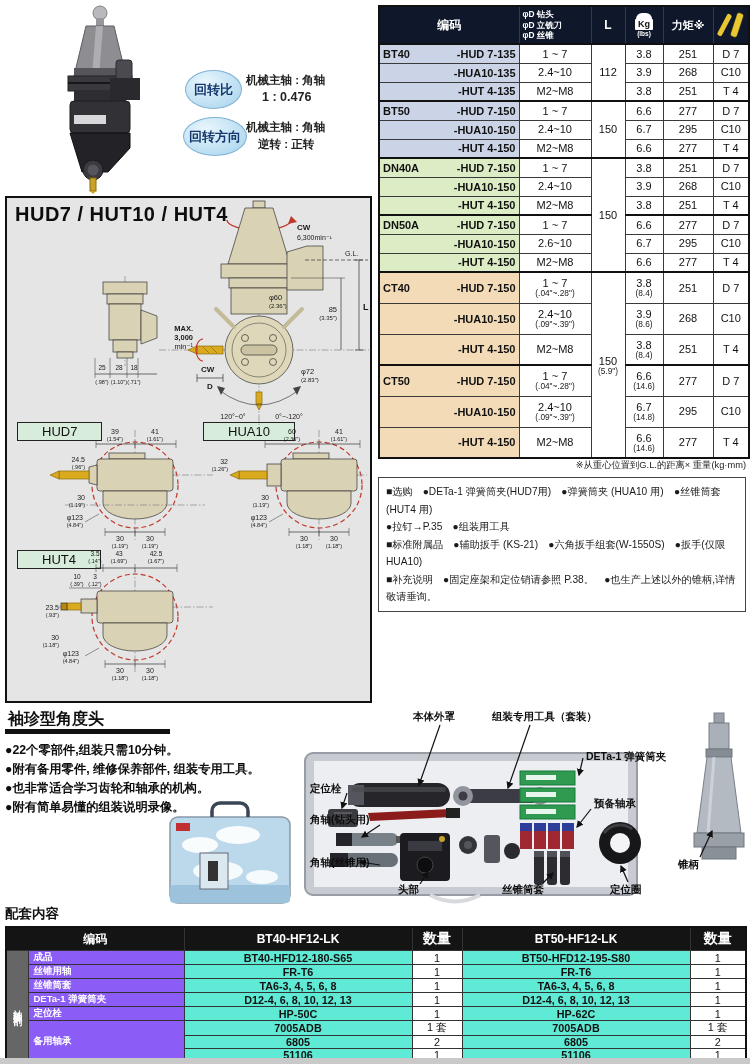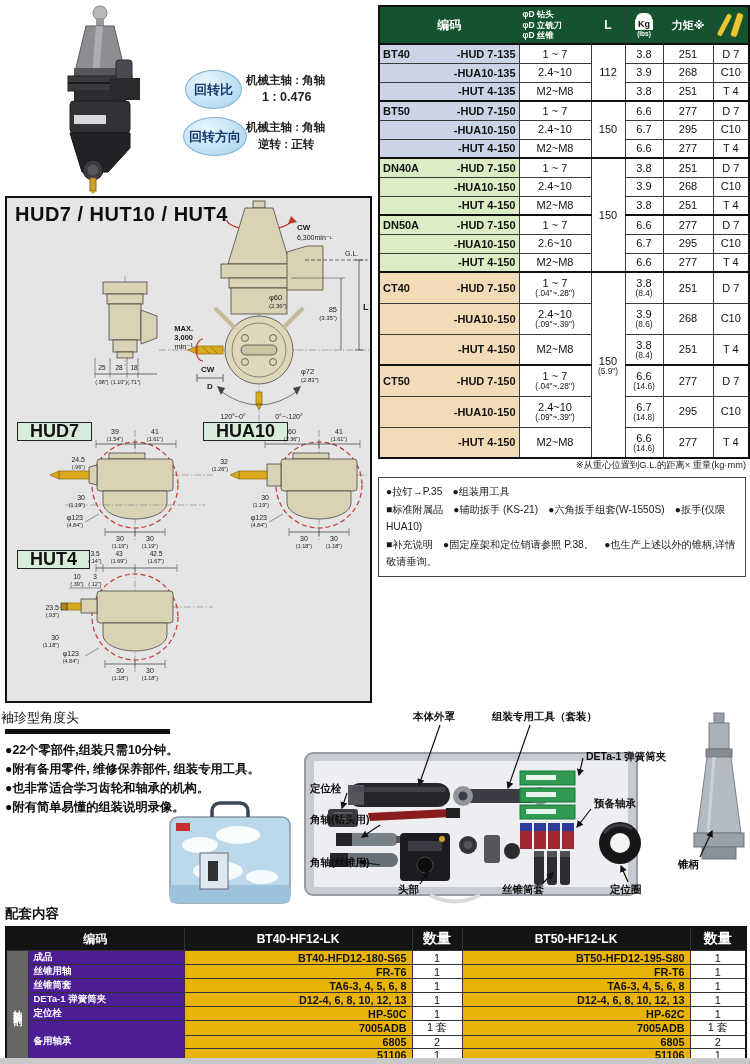--- a/index.html
+++ b/index.html
@@ -12,21 +12,21 @@
   .oval{position:absolute;border:1.5px solid #7fb2d4;border-radius:50%;
         background:radial-gradient(ellipse at 35% 30%, #e8f6fd 0%, #b9ddf1 70%, #9fcde8 100%);
         display:flex;align-items:center;justify-content:center;
         font-weight:bold;font-size:13px;color:#15386e;}
   .ovtext{position:absolute;font-size:11.5px;font-weight:bold;color:#222;white-space:nowrap;}
 
   
   .spec{position:absolute;left:378px;top:5px;border-collapse:collapse;table-layout:fixed;width:370px;
         border:2px solid #111;}
   .spec th,.spec td{border:1px solid #3a3a3a;padding:0;overflow:hidden;}
-  .spec thead th{background:#14532d;color:#fff;height:36px;vertical-align:middle;margin-left:12px;}
+  .spec thead th{background:#0f172a;color:#fff;height:36px;vertical-align:middle;margin-left:12px;}
   .spec thead .h-code{font-size:12px;font-weight:bold;}
   .spec thead .h-dia div{font-size:8.4px;font-weight:bold;text-align:left;padding-left:3px;line-height:1.25;}
   .spec thead .h-l{font-size:12px;font-weight:bold;}
   .spec thead .h-tq{font-size:11px;font-weight:bold;}
   .srow{height:19px;}
   .srow.tall{height:31px;}
   .srow td{background:#fff;text-align:center;font-size:11.5px;vertical-align:middle;}
   .srow .c-code{padding:0 3px;}
   .c-code{display:table-cell;}
   .c-code .in{display:flex;justify-content:space-between;align-items:center;}
@@ -47,41 +47,41 @@
   .tool.t1{width:5px;height:24px;left:8px;top:3px;transform:rotate(28deg);}
   .tool.t2{width:6px;height:24px;left:20px;top:3px;transform:rotate(18deg);box-shadow:0 0 0 .5px #7a6210;}
   .ft{position:absolute;left:378px;top:459px;width:368px;text-align:right;font-size:9.3px;color:#222;}
   .notes{position:absolute;left:378px;top:477px;width:352px;border:1.5px solid #444;
          padding:5px 7px;font-size:10.2px;line-height:1.72;color:#1a1a1a;}
   .notes div{white-space:normal;}
 
   
   .panel{position:absolute;left:5px;top:196px;width:363px;height:503px;border:2px solid #111;background:#e5e5e5;}
   .ptitle{position:absolute;left:8px;top:5px;font-size:20px;font-weight:bold;letter-spacing:.5px;color:#0d0d0d;}
-  .chip{position:absolute;background:#d7ecda;border:1.5px solid #222;padding:0 12px;
-        font-size:18px;font-weight:bold;line-height:17px;color:#111;}
+  .chip{position:absolute;background:#d7ecda;border:1.5px solid #222;padding:0 24px;
+        font-size:13px;font-weight:normal;line-height:17px;color:#111;}
 
   
-  .ptit{position:absolute;left:1px;top:709px;font-size:13px;font-weight:normal;}
+  .ptit{position:absolute;left:8px;top:709px;font-size:16px;font-weight:bold;}
   .pbar{position:absolute;left:5px;top:729px;width:165px;height:5px;background:#111;}
   .bullets{position:absolute;left:5px;top:741px;width:310px;}
   .bullets div{font-size:12.3px;font-weight:600;line-height:19px;color:#0d0d0d;white-space:nowrap;}
   .callout{position:absolute;font-size:10.5px;font-weight:600;color:#0d0d0d;white-space:nowrap;}
 
   
   .ktit{position:absolute;left:5px;top:905px;font-size:13.5px;font-weight:bold;}
   .kit{position:absolute;left:5px;top:926px;width:740px;border-collapse:collapse;table-layout:fixed;border:2px solid #111;}
   .kit th,.kit td{border:1px solid #333;padding:0 5px;overflow:hidden;white-space:nowrap;}
   .kit thead th{background:#141414;color:#fff;height:22px;font-size:12px;font-weight:bold;}
   .kit thead .h-qty{font-size:14px;}
   .kit tbody tr{height:13px;}
   .kit .strip{background:#666;color:#fff;text-align:center;vertical-align:middle;padding:0;}
   .kit .strip span{writing-mode:vertical-rl;text-orientation:upright;font-size:9px;letter-spacing:2px;font-weight:bold;}
-  .kit .lab{background:#4c1d95;color:#fff;font-size:9.5px;font-weight:bold;text-align:left;vertical-align:middle;}
-  .kit .mod{font-size:10.8px;font-weight:600;text-align:right;background:#eab308;}
+  .kit .lab{background:#8b5cf6;color:#fff;font-size:9.5px;font-weight:bold;text-align:left;vertical-align:middle;}
+  .kit .mod{font-size:10.8px;font-weight:600;text-align:center;background:#5eead4;}
   .kit .qty{font-size:10.8px;text-align:center;background:#fff;}
   .botbar{position:absolute;left:0;top:1058px;width:750px;height:6px;background:#c9c9c9;}
 </style>
 </head>
 <body>
 
 <svg class="abs" style="left:8px;top:2px" width="180" height="192" viewBox="0 0 180 192">
   <circle cx="92" cy="11" r="7" fill="#b9b9bd" stroke="#808086"></circle>
   <rect x="88" y="16" width="8" height="8" fill="#97979b"></rect>
   <polygon points="78,24 106,24 118,74 66,74" fill="#8e8e92" stroke="#5c5c62"></polygon>
@@ -530,20 +530,21 @@
         <td>
           <div class="v">T 4</div>
         </td>
       </tr>
     </tbody>
 </table>
 
 <div class="ft">※从重心位置到G.L.的距离× 重量(kg·mm)</div>
 
 <div class="notes">
+  <div>■选购　●DETa-1 弹簧筒夹(HUD7用)　●弹簧筒夹 (HUA10 用)　●丝锥筒套 (HUT4 用)</div>
   <div>●拉钉→P.35　●组装用工具</div>
   <div>■标准附属品　●辅助扳手 (KS-21)　●六角扳手组套(W-1550S)　●扳手(仅限HUA10)</div>
   <div>■补充说明　●固定座架和定位销请参照 P.38。　●也生产上述以外的锥柄,详情敬请垂询。</div>
 </div>
 
 <div class="panel">
   <div class="ptitle">HUD7 / HUT10 / HUT4</div>
   <div class="chip" style="left:10px;top:224px">HUD7</div>
   <div class="chip" style="left:196px;top:224px">HUA10</div>
   <div class="chip" style="left:10px;top:352px">HUT4</div>

